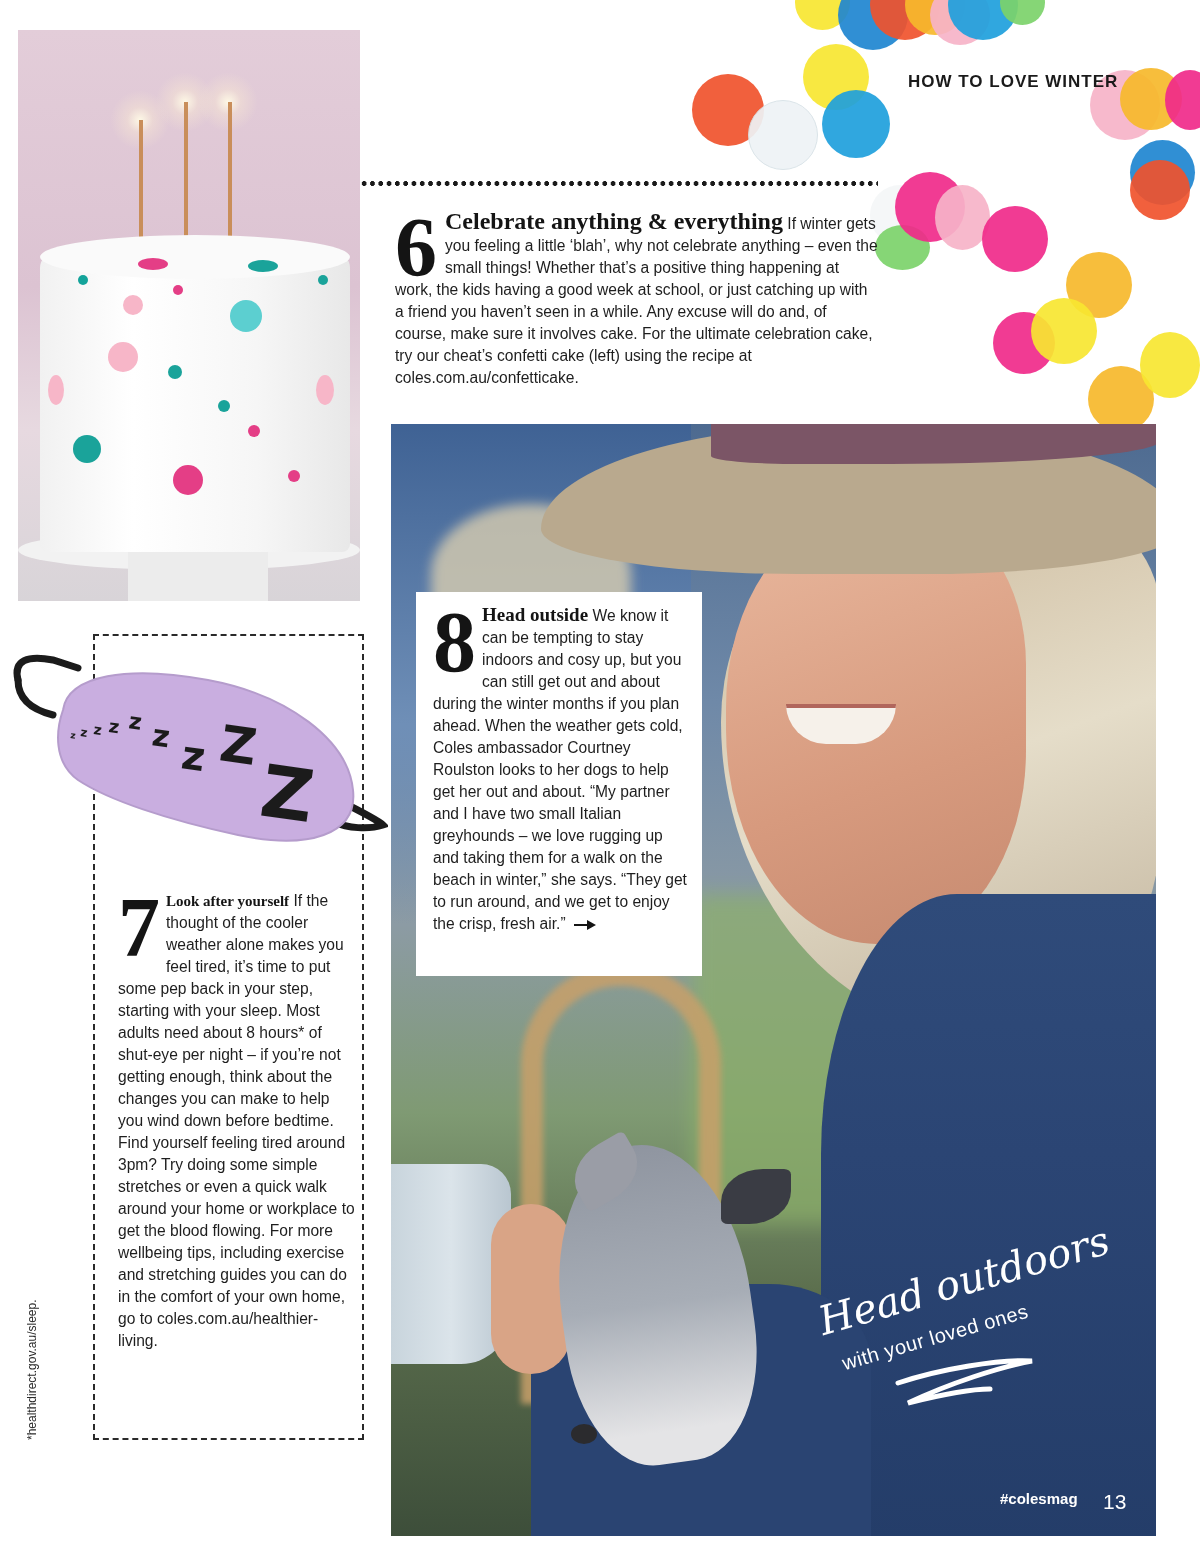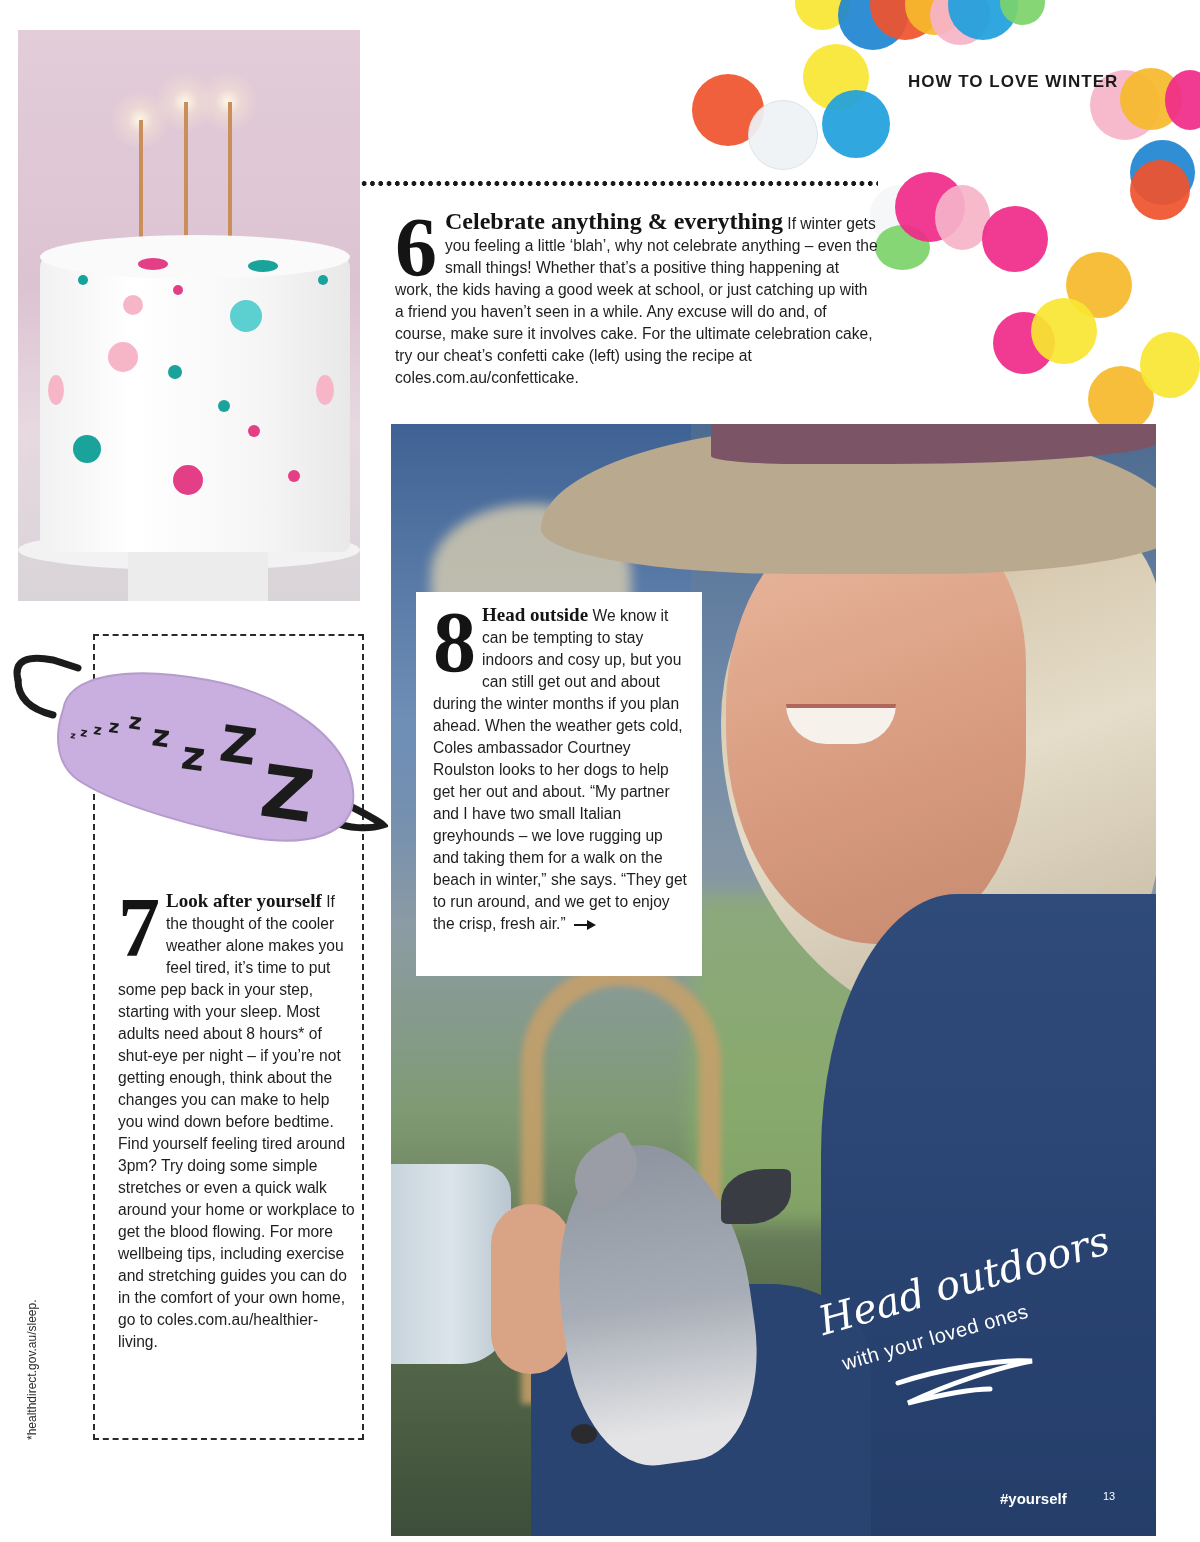--- a/index.html
+++ b/index.html
@@ -108,33 +108,33 @@
     letter-spacing: 0px; white-space: nowrap;
   }
   .script-sub {
     left: 846px; top: 1352px; font-family: "Liberation Sans", sans-serif; font-size: 20px;
     color: #ffffff; transform: rotate(-16deg); transform-origin: left bottom; white-space: nowrap;
     letter-spacing: 0.5px;
   }
   .swoosh { left: 890px; top: 1355px; width: 150px; height: 60px; }
 
   .hashtag { left: 1000px; top: 1490px; font-size: 15px; font-weight: bold; color: #ffffff; }
-  .page-num { left: 1103px; top: 1490px; font-size: 11px; color: #ffffff; }
+  .page-num { left: 1103px; top: 1490px; font-size: 21px; color: #ffffff; }
 
   
   .mask-area { left: 8px; top: 650px; width: 380px; height: 200px; }
 
   
   .tip7-box {
     left: 93px; top: 634px; width: 271px; height: 806px;
     border: 2px dashed #2a2a2a;
   }
   .tip7 { left: 118px; top: 890px; width: 240px; font-size: 15.6px; line-height: 22px; }
   .tip7 .num { font-size: 84px; margin: 4px 6px 0 0; height: 64px; }
-  .tip7 .head { font-size: 19px; }
+  .tip7 .head { font-size: 15px; }
 
   .footnote {
     left: 25px; top: 1440px; font-size: 12px; color: #2a2a2a; white-space: nowrap;
     transform: rotate(-90deg); transform-origin: left top;
   }
 </style>
 </head>
 <body>
 
 <div class="abs" style="left:0;top:0;width:1200px;height:430px;">
@@ -236,21 +236,21 @@
     </svg>
   </div>
 </div>
 
 <div class="abs script-title">Head outdoors</div>
 <div class="abs script-sub">with your loved ones</div>
 <svg class="abs swoosh" viewBox="0 0 150 60">
   <path d="M8 28 C 50 14, 110 4, 142 6 C 110 12, 60 28, 18 48 C 50 40, 80 34, 100 34" fill="none" stroke="#ffffff" stroke-width="5" stroke-linecap="round"></path>
 </svg>
 
-<div class="abs hashtag">#yourself</div>
+<div class="abs hashtag">#colesmag</div>
 <div class="abs page-num">13</div>
 
 <div class="abs tip7-box"></div>
 
 <svg class="abs mask-area" viewBox="0 0 380 200">
   <path d="M10 30 C 5 10, 20 5, 45 10 L 70 18" fill="none" stroke="#1b1b1b" stroke-width="7" stroke-linecap="round"></path>
   <path d="M10 30 C 10 50, 25 60, 45 65" fill="none" stroke="#1b1b1b" stroke-width="7" stroke-linecap="round"></path>
   <path d="M330 150 C 350 160, 370 170, 375 175 C 360 180, 340 178, 325 172" fill="none" stroke="#1b1b1b" stroke-width="7" stroke-linecap="round"></path>
   <path d="M55 60 C 60 25, 120 15, 200 30 C 280 45, 340 90, 345 140 C 350 185, 300 200, 230 185 C 160 170, 100 150, 70 130 C 45 112, 48 80, 55 60 Z" fill="#c9aee0" stroke="#b59ccc" stroke-width="2"></path>
   <text x="62" y="88" font-family="DejaVu Sans, sans-serif" font-weight="bold" font-size="9" fill="#1b1b1b" transform="rotate(8 62 88)">z</text>

